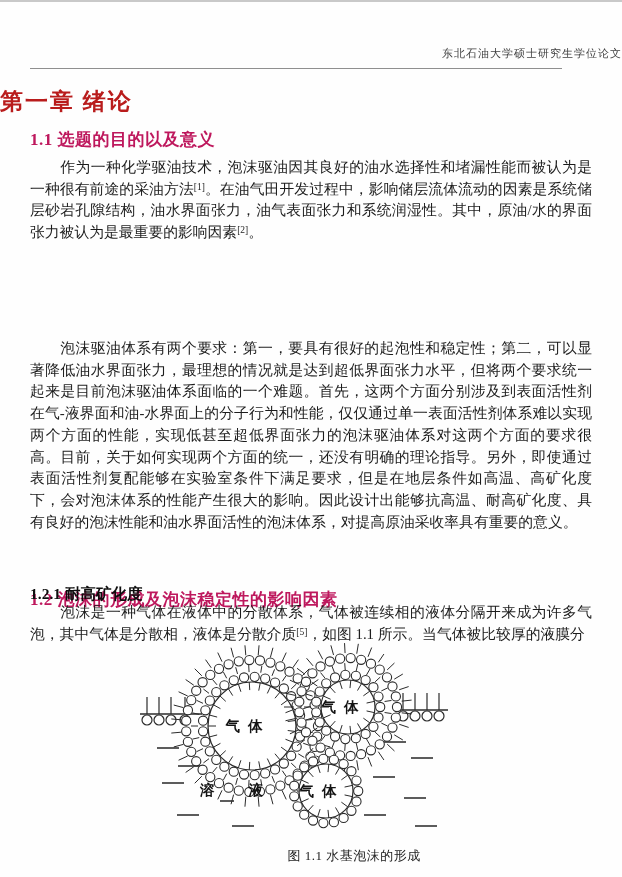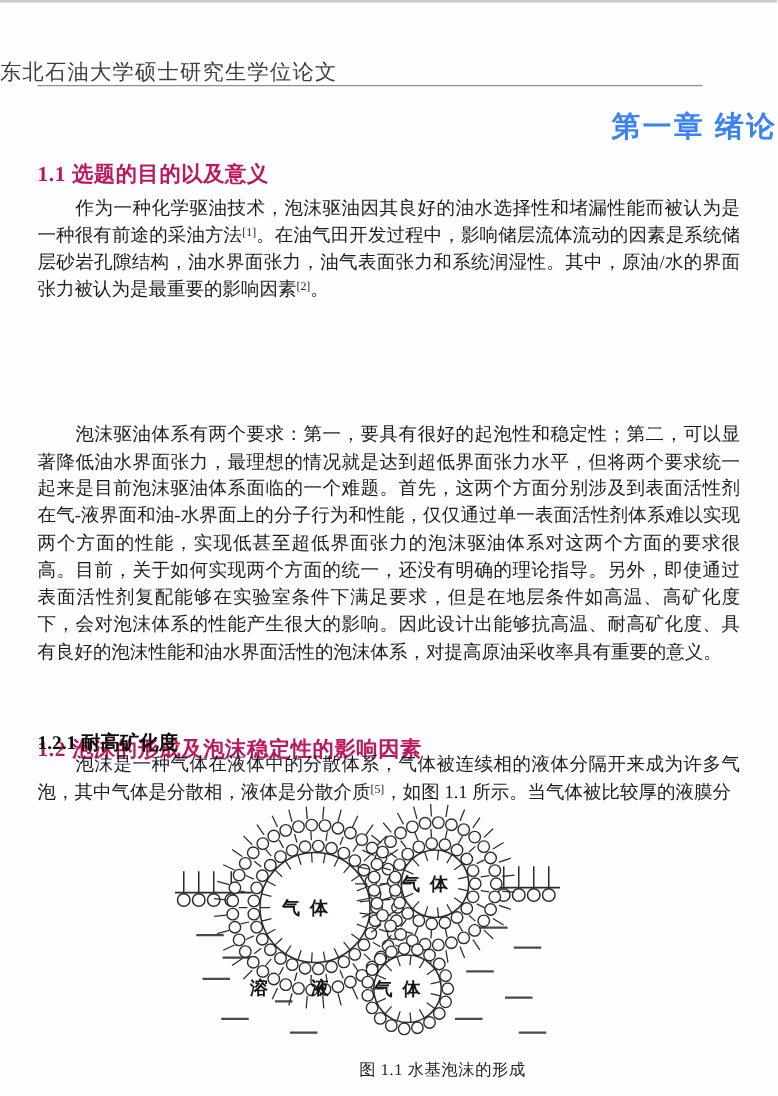--- a/index.html
+++ b/index.html
@@ -2,27 +2,27 @@
 <html><head>
 <meta charset="utf-8">
 <style>
   html,body{margin:0;padding:0;background:#ffffff;}
   .page{
     position:relative;width:622px;height:877px;background:#fefefe;
     font-family:"Liberation Serif","DejaVu Serif",serif;color:#1c1c1c;overflow:hidden;
   }
   .top-edge{position:absolute;top:0;left:0;width:100%;height:2px;background:#c9c9c9;}
   .running-header{
-    position:absolute;top:46px;left:0;width:100%;text-align:left;
-    font-size:17px;color:#3f3f3f;letter-spacing:1px;
+    position:absolute;top:46px;left:0;width:100%;text-align:right;
+    font-size:11px;color:#3f3f3f;letter-spacing:1px;
   }
   .header-rule{position:absolute;top:68px;left:30px;width:532px;border-top:1.6px solid #8f8f8f;height:0;}
   .chapter-title{
-    position:absolute;top:86px;left:0;width:100%;text-align:right;
-    font-size:23px;font-weight:bold;color:#3b82f6;letter-spacing:2px;
+    position:absolute;top:86px;left:0;width:100%;text-align:left;
+    font-size:23px;font-weight:bold;color:#b91c1c;letter-spacing:2px;
     font-family:"Liberation Serif","DejaVu Serif",serif;
   }
   .h2{position:absolute;left:30px;font-size:17px;font-weight:bold;color:#be185d;letter-spacing:0.5px;}
   .h2.s11{top:128px;}
   .h2.s12{top:544px;margin-top:44px;}
   .h3{position:absolute;left:30px;top:584px;font-size:15.5px;font-weight:bold;color:#0d0d0d;}
   .para{
     position:absolute;left:30px;width:562px;
     font-size:14.8px;line-height:21.7px;text-align:justify;text-indent:2.05em;color:#1c1c1c;
   }

